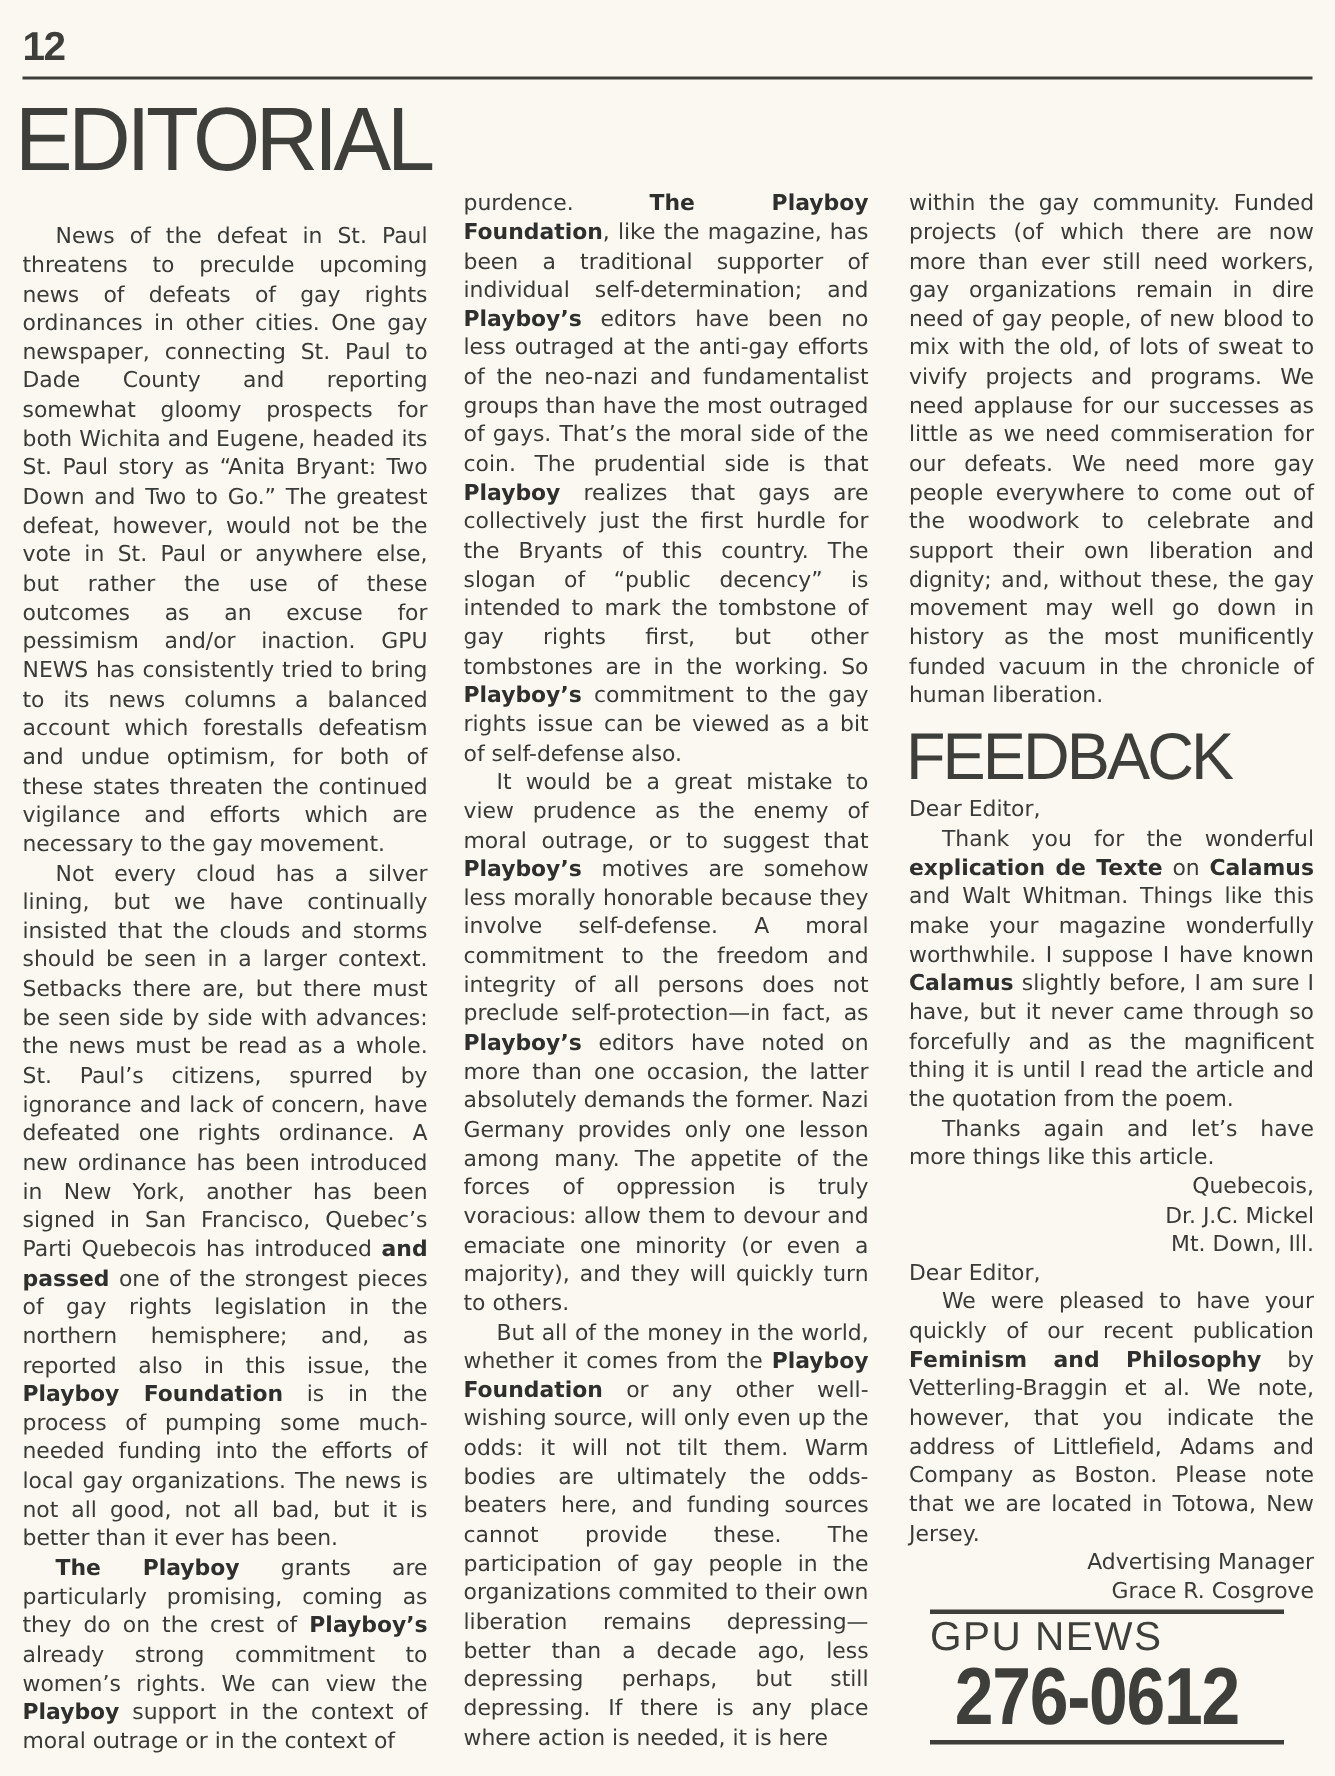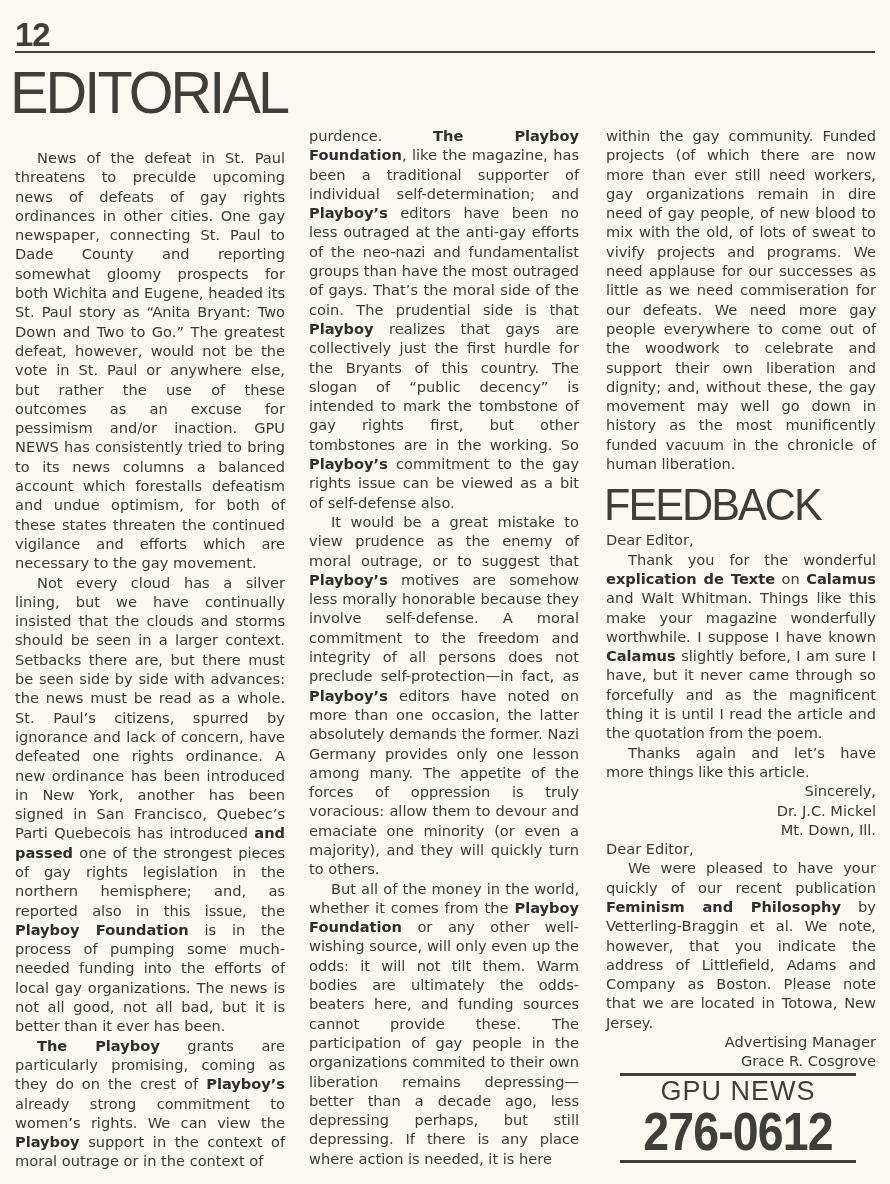--- a/index.html
+++ b/index.html
@@ -6,21 +6,21 @@
   body {
     width: 890px; height: 1184px; overflow: hidden;
     background: #faf8f0;
     color: #3a3b38;
     font-family: "DejaVu Sans", sans-serif;
     position: relative;
   }
   .page-number {
     position: absolute; left: 15px; top: 16px;
     font-family: "Liberation Sans", sans-serif;
-    font-weight: bold; font-size: 33px; color: #3e3f3b; letter-spacing: -1px;
+    font-weight: bold; font-size: 27px; color: #3e3f3b; letter-spacing: -1px;
   }
   .top-rule {
     position: absolute; left: 15px; top: 51px; width: 860px; height: 2px; background: #3e3f3b;
   }
   .masthead {
     position: absolute; left: 10px; top: 63px;
     font-family: "Liberation Sans", sans-serif;
     font-size: 60px; color: #3e3f3b; letter-spacing: -3px;
     transform: scaleX(0.96); transform-origin: left top;
     line-height: 1;
@@ -39,21 +39,21 @@
   b { font-weight: bold; color: #2f302d; }
   .feedback-title {
     font-family: "Liberation Sans", sans-serif;
     font-size: 44px; color: #3e3f3b; letter-spacing: -2px;
     line-height: 1; margin: 10px 0 3px -2px;
     transform: scaleX(0.98); transform-origin: left top;
   }
   .signoff { text-align: right; text-indent: 0 !important; }
   .ad-box {
     position: absolute; left: 620px; top: 1073px; width: 236px;
-    text-align: center;
+    text-align: left;
   }
   .ad-rule { height: 3px; background: #3e3f3b; }
   .ad-title {
     font-family: "Liberation Sans", sans-serif;
     font-size: 27px; color: #3e3f3b; letter-spacing: 1px; line-height: 26px; margin-top: 2px;
   }
   .ad-phone {
     font-family: "Liberation Sans", sans-serif; font-weight: bold;
     font-size: 54px; color: #3e3f3b; line-height: 54px; letter-spacing: -1px;
     transform: scaleX(0.86); transform-origin: center top;
@@ -79,21 +79,21 @@
   </div>
 <div class="col col3" id="c3">
   <div id="c3-editorial">
       <p class="noindent"><span>within</span><span> </span><span>the</span><span> </span><span>gay</span><span> </span><span>community.</span><span> </span><span>Funded</span><span> </span><span>projects</span><span> </span><span>(of</span><span> </span><span>which</span><span> </span><span>there</span><span> </span><span>are</span><span> </span><span>now</span><span> </span><span>more</span><span> </span><span>than</span><span> </span><span>ever</span><span> </span><span>still</span><span> </span><span>need</span><span> </span><span>workers,</span><span> </span><span>gay</span><span> </span><span>organizations</span><span> </span><span>remain</span><span> </span><span>in</span><span> </span><span>dire</span><span> </span><span>need</span><span> </span><span>of</span><span> </span><span>gay</span><span> </span><span>people,</span><span> </span><span>of</span><span> </span><span>new</span><span> </span><span>blood</span><span> </span><span>to</span><span> </span><span>mix</span><span> </span><span>with</span><span> </span><span>the</span><span> </span><span>old,</span><span> </span><span>of</span><span> </span><span>lots</span><span> </span><span>of</span><span> </span><span>sweat</span><span> </span><span>to</span><span> </span><span>vivify</span><span> </span><span>projects</span><span> </span><span>and</span><span> </span><span>programs.</span><span> </span><span>We</span><span> </span><span>need</span><span> </span><span>applause</span><span> </span><span>for</span><span> </span><span>our</span><span> </span><span>successes</span><span> </span><span>as</span><span> </span><span>little</span><span> </span><span>as</span><span> </span><span>we</span><span> </span><span>need</span><span> </span><span>commiseration</span><span> </span><span>for</span><span> </span><span>our</span><span> </span><span>defeats.</span><span> </span><span>We</span><span> </span><span>need</span><span> </span><span>more</span><span> </span><span>gay</span><span> </span><span>people</span><span> </span><span>everywhere</span><span> </span><span>to</span><span> </span><span>come</span><span> </span><span>out</span><span> </span><span>of</span><span> </span><span>the</span><span> </span><span>woodwork</span><span> </span><span>to</span><span> </span><span>celebrate</span><span> </span><span>and</span><span> </span><span>support</span><span> </span><span>their</span><span> </span><span>own</span><span> </span><span>liberation</span><span> </span><span>and</span><span> </span><span>dignity;</span><span> </span><span>and,</span><span> </span><span>without</span><span> </span><span>these,</span><span> </span><span>the</span><span> </span><span>gay</span><span> </span><span>movement</span><span> </span><span>may</span><span> </span><span>well</span><span> </span><span>go</span><span> </span><span>down</span><span> </span><span>in</span><span> </span><span>history</span><span> </span><span>as</span><span> </span><span>the</span><span> </span><span>most</span><span> </span><span>munificently</span><span> </span><span>funded</span><span> </span><span>vacuum</span><span> </span><span>in</span><span> </span><span>the</span><span> </span><span>chronicle</span><span> </span><span>of</span><span> </span><span>human</span><span> </span><span>liberation.</span></p>
     </div>
   <div class="feedback-title">FEEDBACK</div>
   <div id="c3-feedback">
       <p class="noindent">Dear Editor,</p>
       <p><span>Thank you for the wonderful </span><b>explication de Texte</b><span> on </span><b>Calamus</b><span> and Walt Whitman. Things like this make your magazine wonderfully worthwhile. I suppose I have known </span><b>Calamus</b><span> slightly before, I am sure I have, but it never came through so forcefully and as the magnificent thing it is until I read the article and the quotation from the poem.</span></p>
       <p><span>Thanks again and let’s have more things like this article.</span></p>
-      <p class="signoff">Sincerely,</p>
+      <p class="signoff">Quebecois,</p>
       <p class="signoff">Dr. J.C. Mickel</p>
       <p class="signoff">Mt. Down, Ill.</p>
       <p class="noindent">Dear Editor,</p>
       <p><span>We were pleased to have your quickly of our recent publication </span><b>Feminism and Philosophy</b><span> by Vetterling-Braggin et al. We note, however, that you indicate the address of Littlefield, Adams and Company as Boston. Please note that we are located in Totowa, New Jersey.</span></p>
       <p class="signoff">Advertising Manager</p>
       <p class="signoff">Grace R. Cosgrove</p>
     </div>
 </div>
 
 <div class="ad-box">

